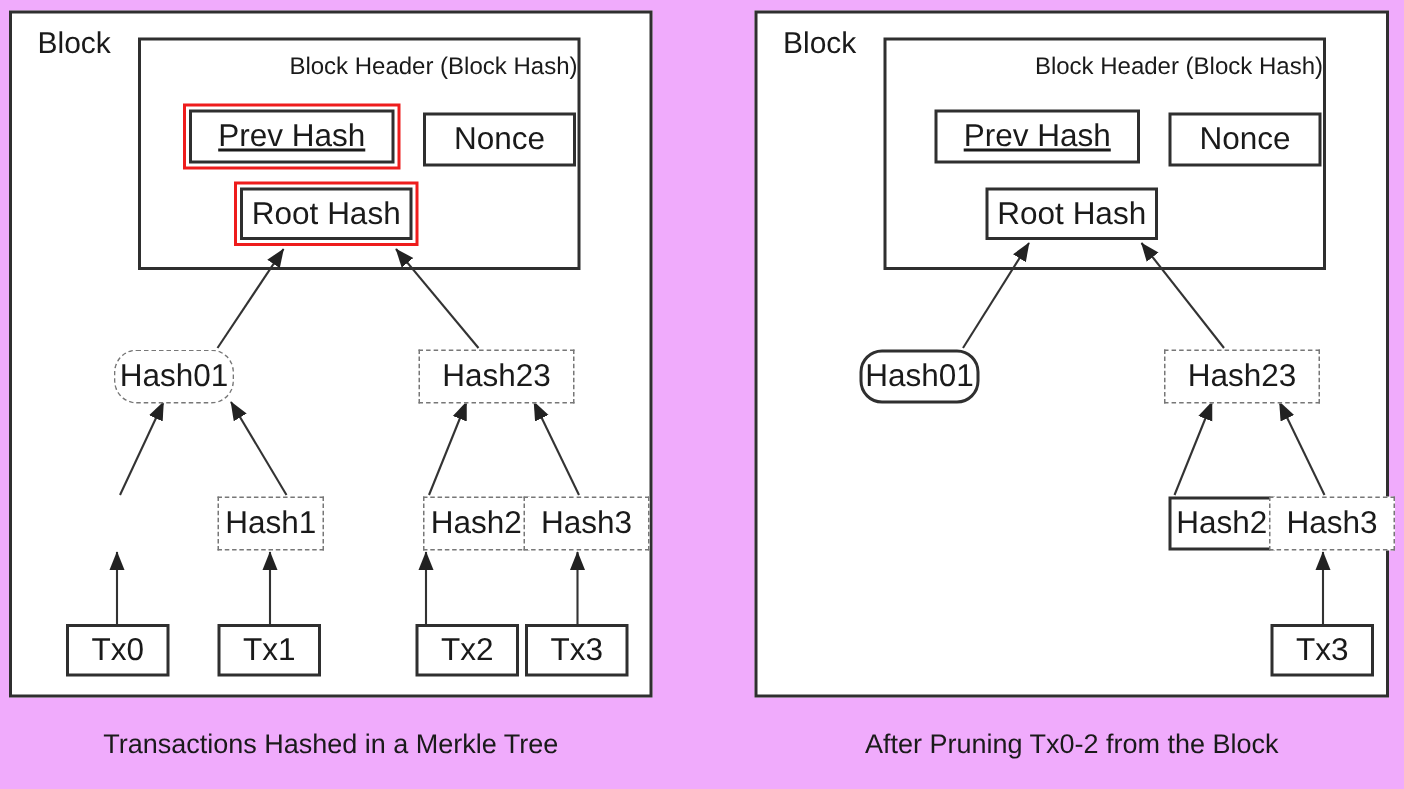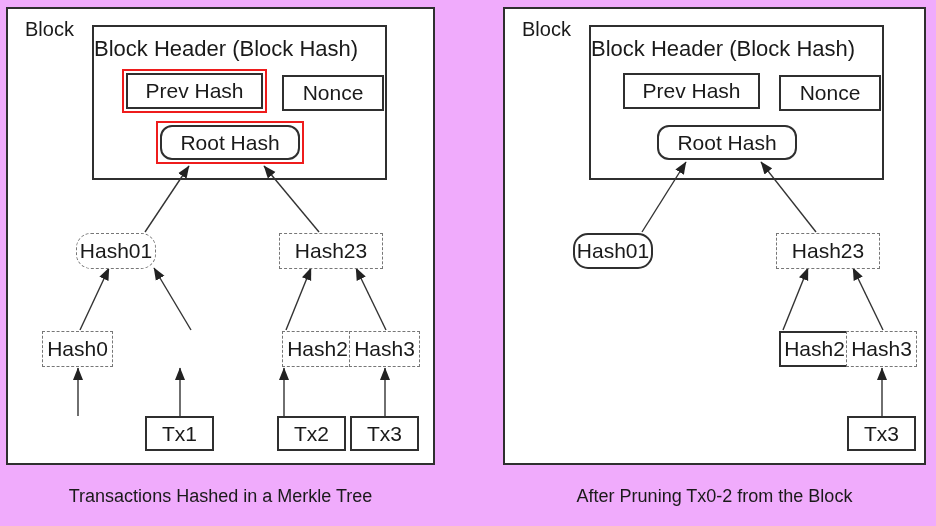--- a/index.html
+++ b/index.html
@@ -10,39 +10,39 @@
   }
   *{margin:0;padding:0;box-sizing:border-box;}
   html,body{width:936px;height:526px;background:#ffffff;overflow:hidden;
     font-family:"Liberation Sans",sans-serif;color:var(--text);}
   .stage{position:relative;width:936px;height:526px;background:#f0abfc;}
   .panel{position:absolute;top:7px;height:458px;border:2px solid var(--line-dark);background:#fff;}
   .panel-left{left:6px;width:429px;}
   .panel-right{left:503px;width:423px;}
   .block-label{position:absolute;left:17px;top:8px;font-size:20px;line-height:24px;}
   .header-box{position:absolute;left:84px;top:16px;width:295px;height:155px;border:2px solid var(--line-dark);background:#fff;}
-  .header-title{position:absolute;top:9px;left:0;width:100%;text-align:left;font-size:22px;}
+  .header-title{position:absolute;top:9px;left:0;width:100%;text-align:right;font-size:16px;}
   .box{position:absolute;border:2px solid var(--line-dark);background:#fff;display:flex;
     align-items:center;justify-content:center;font-size:21px;white-space:nowrap;}
   .box.dashed{border:1px dashed var(--dashed-gray);}
   .red-wrap{position:absolute;border:2px solid var(--highlight-red);padding:2px;background:#fff;}
   .red-wrap .box{position:static;}
   .prev-wrap{left:28px;top:42px;}
-  .prev-size{width:137px;height:36px;}
+  .prev-size{width:137px;height:36px;text-decoration:underline;}
   .nonce-box{left:188px;top:48px;width:102px;height:36px;}
   .root-wrap{left:62px;top:94px;}
-  .root-size{width:140px;height:35px;border-radius:12px;}
+  .root-size{width:115px;height:35px;}
   .prev-plain{left:32px;top:46px;}
   .root-plain{left:66px;top:98px;}
   .hash01{left:68px;top:224px;width:80px;height:36px;border-radius:15px;}
   .hash23{left:271px;top:224px;width:104px;height:36px;}
   .hash0{left:34px;top:322px;width:71px;height:36px;}
   .hash1{left:137px;top:322px;width:71px;height:36px;}
   .hash2{left:240px;top:322px;width:71px;height:36px;margin-left:34px;}
-  .hash3{left:341px;top:322px;width:71px;height:36px;}
+  .hash3{left:341px;top:322px;width:84px;height:36px;}
   .tx0{left:36px;top:407px;width:69px;height:35px;}
   .tx1{left:137px;top:407px;width:69px;height:35px;}
   .tx2{left:241px;top:407px;width:69px;height:35px;margin-left:28px;}
   .tx3{left:342px;top:407px;width:69px;height:35px;}
   .arrows{position:absolute;left:0;top:0;pointer-events:none;}
   .arrows line{stroke:#333;stroke-width:1.4;}
   .caption{position:absolute;top:486px;text-align:center;font-size:18px;}
   .caption-left{left:6px;width:429px;}
   .caption-right{left:503px;width:423px;}
 </style>
@@ -81,23 +81,24 @@
       <line x1="278" y1="321" x2="303" y2="259" marker-end="url(#ah)"></line>
       <line x1="378" y1="321" x2="348" y2="259" marker-end="url(#ah)"></line>
       <line x1="70" y1="407" x2="70" y2="359" marker-end="url(#ah)"></line>
       <line x1="172" y1="407" x2="172" y2="359" marker-end="url(#ah)"></line>
       <line x1="276" y1="407" x2="276" y2="359" marker-end="url(#ah)"></line>
       <line x1="377" y1="407" x2="377" y2="359" marker-end="url(#ah)"></line>
     </svg>
 
     <div class="box dashed hash01">Hash01</div>
     <div class="box dashed hash23">Hash23</div>
-    <div class="box dashed hash0">Hash0</div>
+    <div class="box dashed hash1">Hash1</div>
     <div class="box dashed hash2">Hash2</div>
     <div class="box dashed hash3">Hash3</div>
+    <div class="box tx0">Tx0</div>
     <div class="box tx1">Tx1</div>
     <div class="box tx2">Tx2</div>
     <div class="box tx3">Tx3</div>
   </section>
 
   <div class="caption caption-left">Transactions Hashed in a Merkle Tree</div>
 
   <section class="panel panel-right">
     <div class="block-label">Block</div>
 

